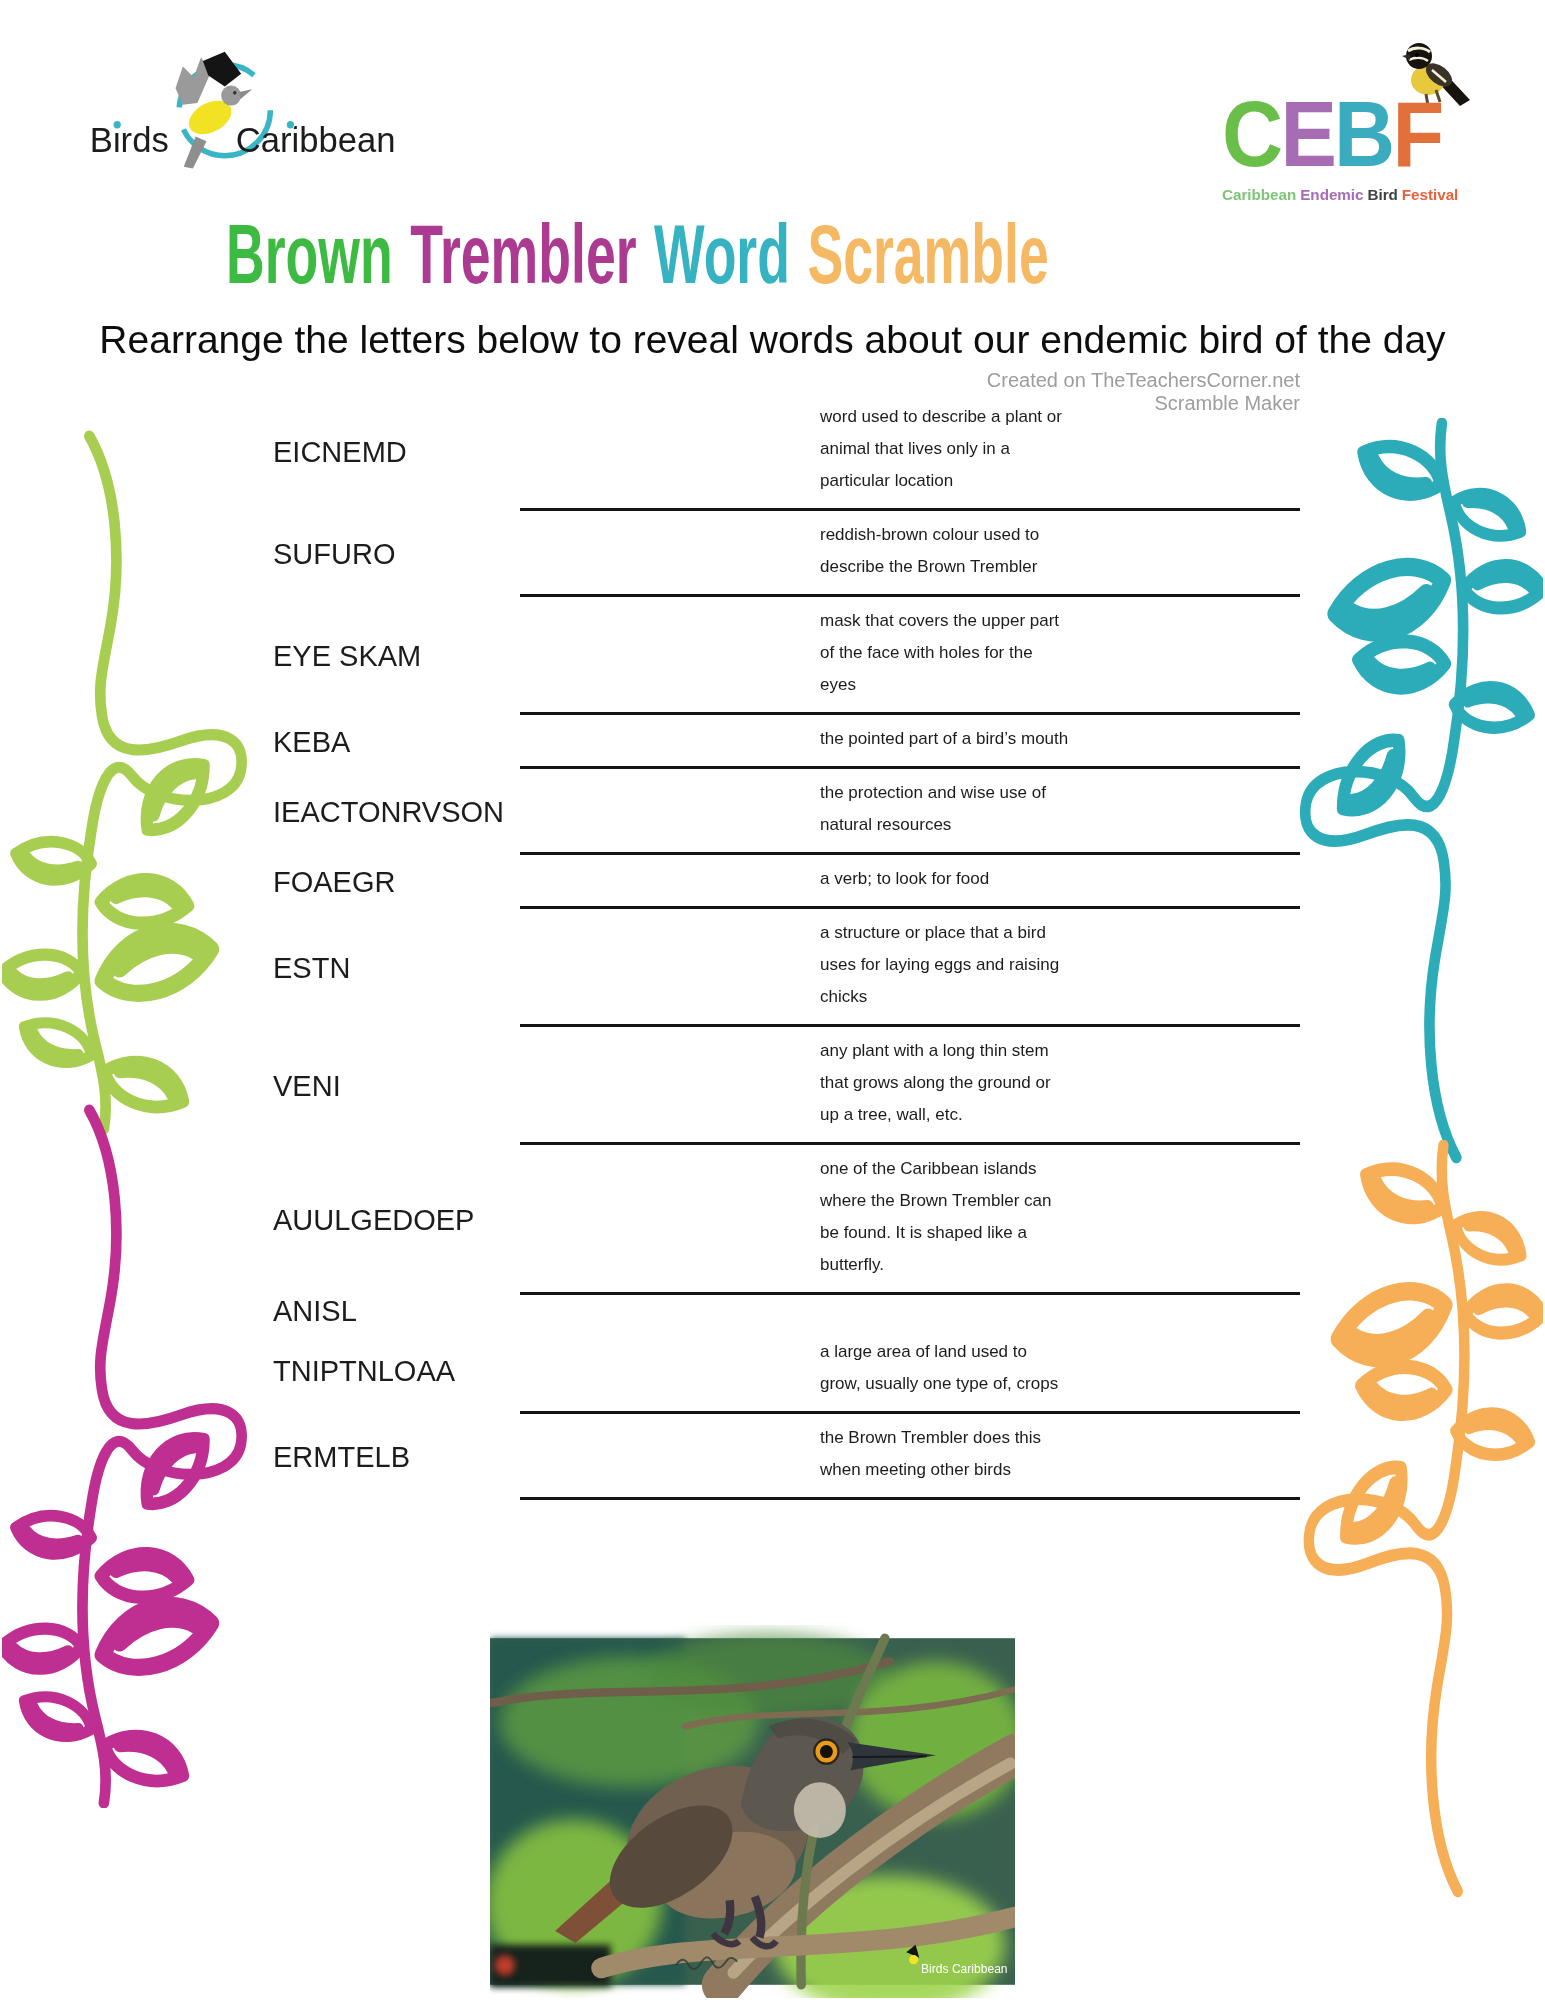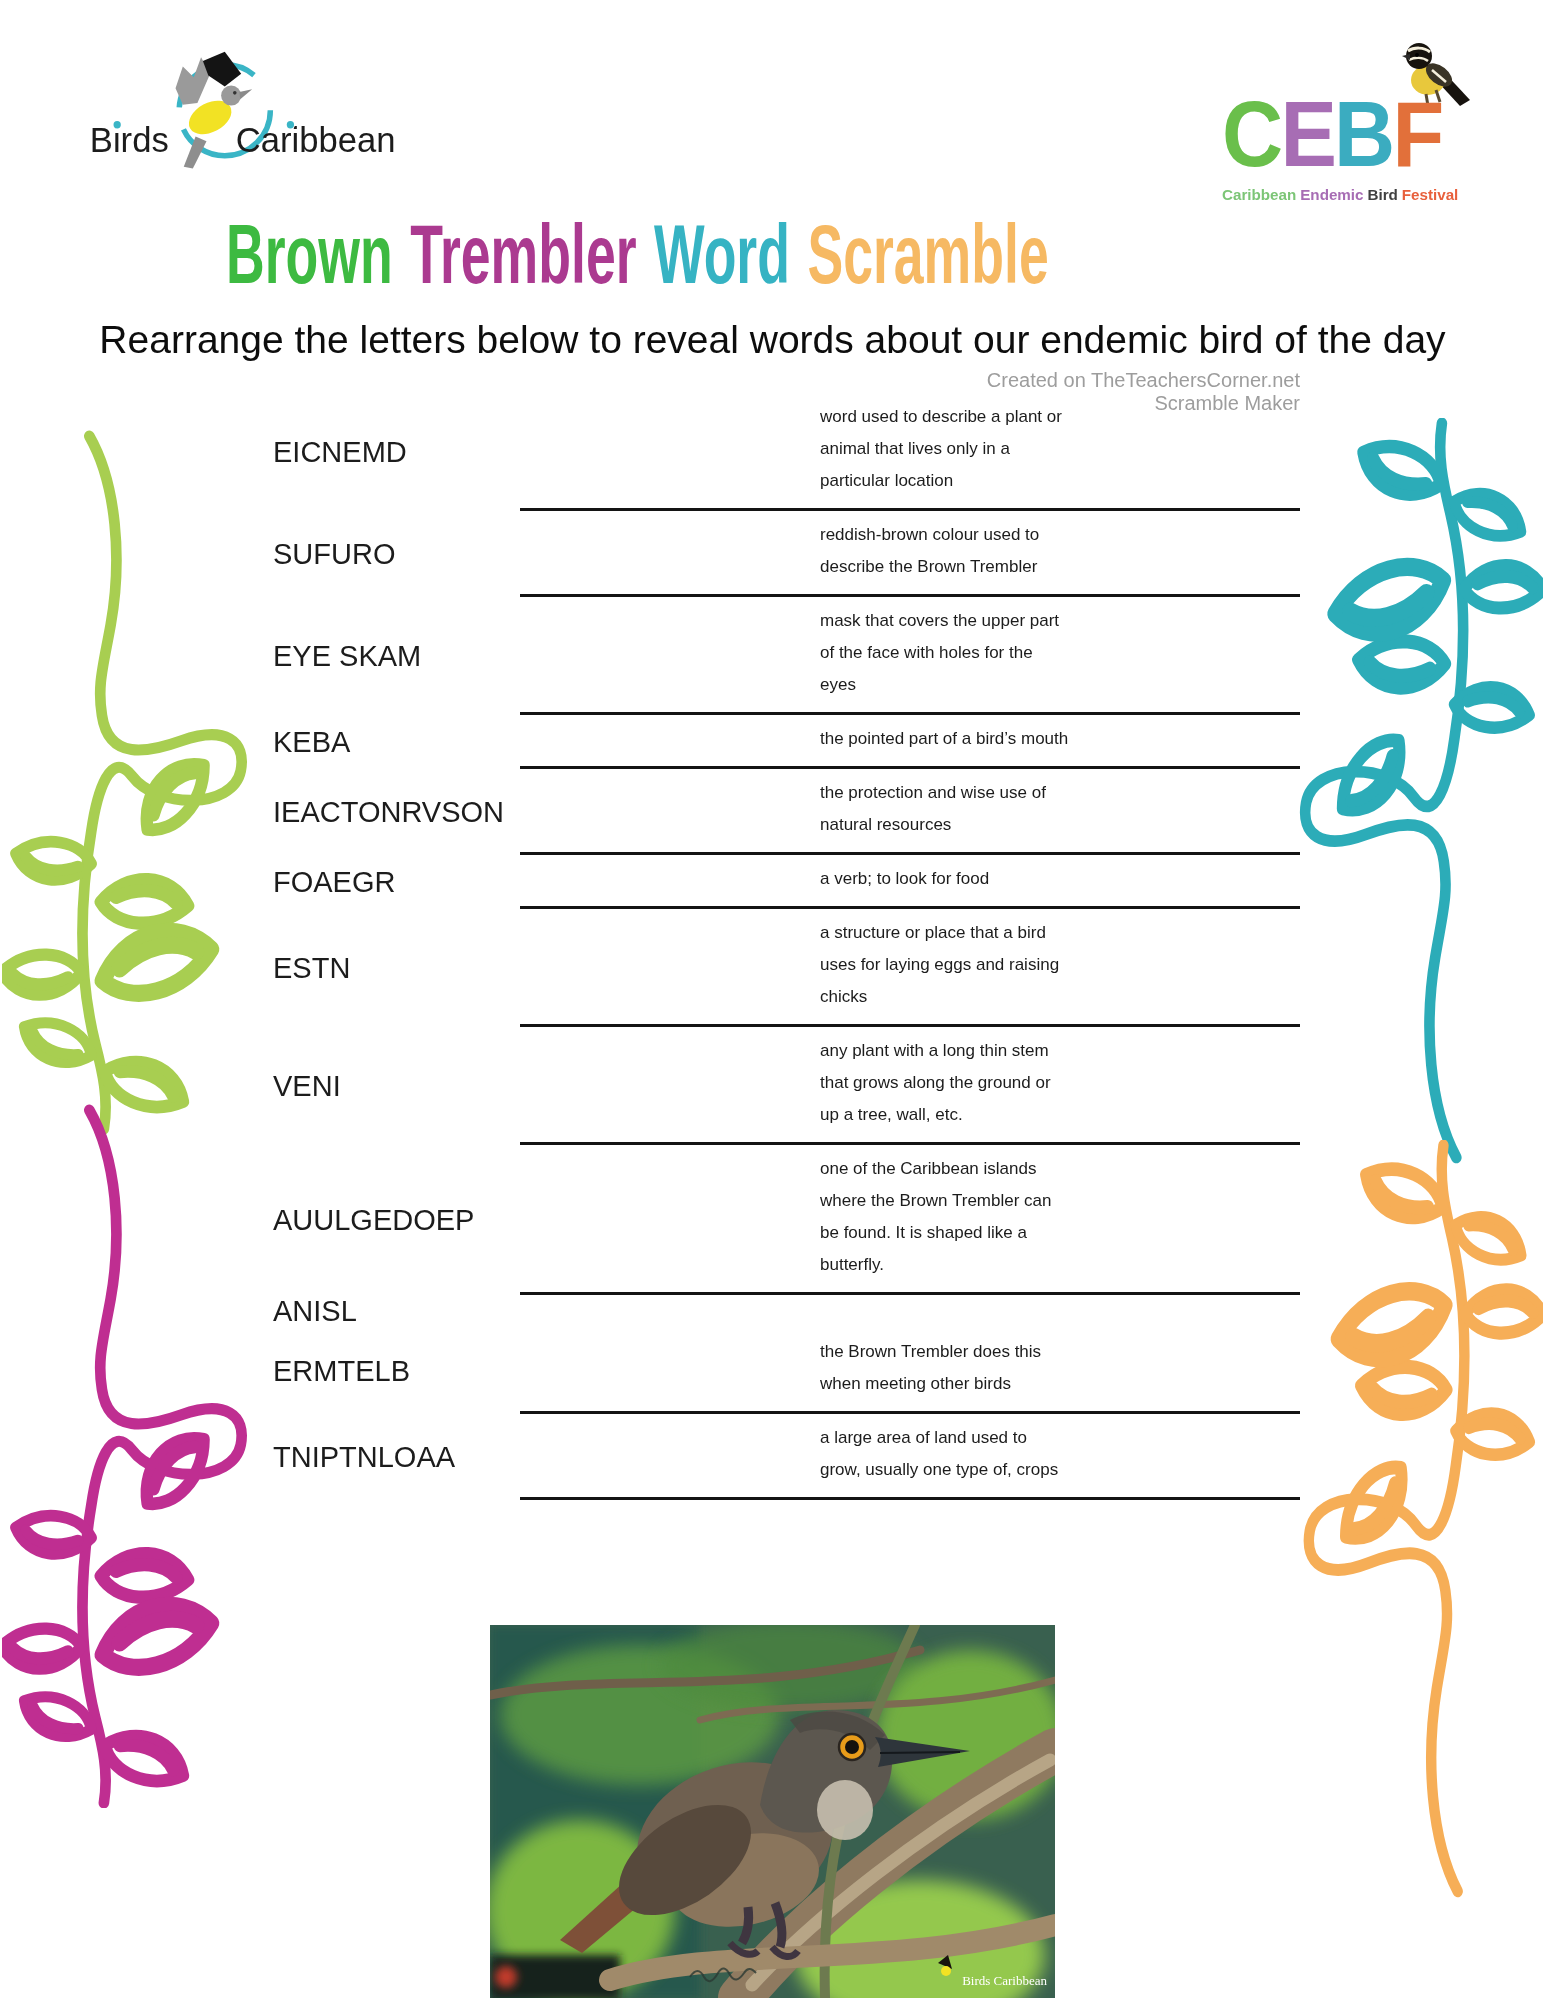--- a/index.html
+++ b/index.html
@@ -34,21 +34,21 @@
   .def{font-size:17px; line-height:32px; padding:8px 0 11px 300px;
     white-space:pre-line; color:#1c1c1c;}
   
   .vine{position:absolute;}
   .vine svg{display:block; width:100%; height:100%;}
   .vine-green{left:2px;  top:428px;  width:262px; height:706px; color:#a8ce51;}
   .vine-magenta{left:2px; top:1102px; width:262px; height:706px; color:#bf2e91;}
   .vine-teal{left:1283px; top:418px;  width:260px; height:748px; color:#2cacb8; transform:rotate(180deg);}
   .vine-orange{left:1287px; top:1140px; width:256px; height:760px; transform:rotate(180deg); color:#f6ae57;}
   
-  .photo{position:absolute; left:490px; top:1625px; width:565px; height:373px;font-family:Liberation Serif, serif;}
+  .photo{position:absolute; left:490px; top:1625px; width:525px; height:373px;}
   .photo svg{display:block; width:100%; height:100%;}
   .hidden-defs{position:absolute; width:0; height:0; overflow:hidden;}
 </style>
 </head>
 <body>
 
 <svg class="hidden-defs" aria-hidden="true">
   <defs>
     <g id="leaf">
       <path d="M0 0 C 18 -30, 55 -34, 74 -10 C 52 16, 16 18, 0 0 Z"></path>
@@ -187,31 +187,31 @@
           <div class="def">one of the Caribbean islands
 where the Brown Trembler can
 be found. It is shaped like a
 butterfly.</div>
         </div>
     </div>
     <div class="row">
       <div class="word">ANISL</div>
     </div>
     <div class="row">
+      <div class="word">TNIPTNLOAA</div>
+      <div class="def-cell">
+          <div class="def">a large area of land used to
+grow, usually one type of, crops</div>
+        </div>
+    </div>
+    <div class="row">
       <div class="word">ERMTELB</div>
       <div class="def-cell">
           <div class="def">the Brown Trembler does this
 when meeting other birds</div>
-        </div>
-    </div>
-    <div class="row">
-      <div class="word">TNIPTNLOAA</div>
-      <div class="def-cell">
-          <div class="def">a large area of land used to
-grow, usually one type of, crops</div>
         </div>
     </div>
   </div>
 
   <div class="vine vine-green">
     <svg viewBox="0 0 270 700" preserveAspectRatio="none">
         <use href="#vine"></use>
       </svg>
   </div>
   <div class="vine vine-magenta">

